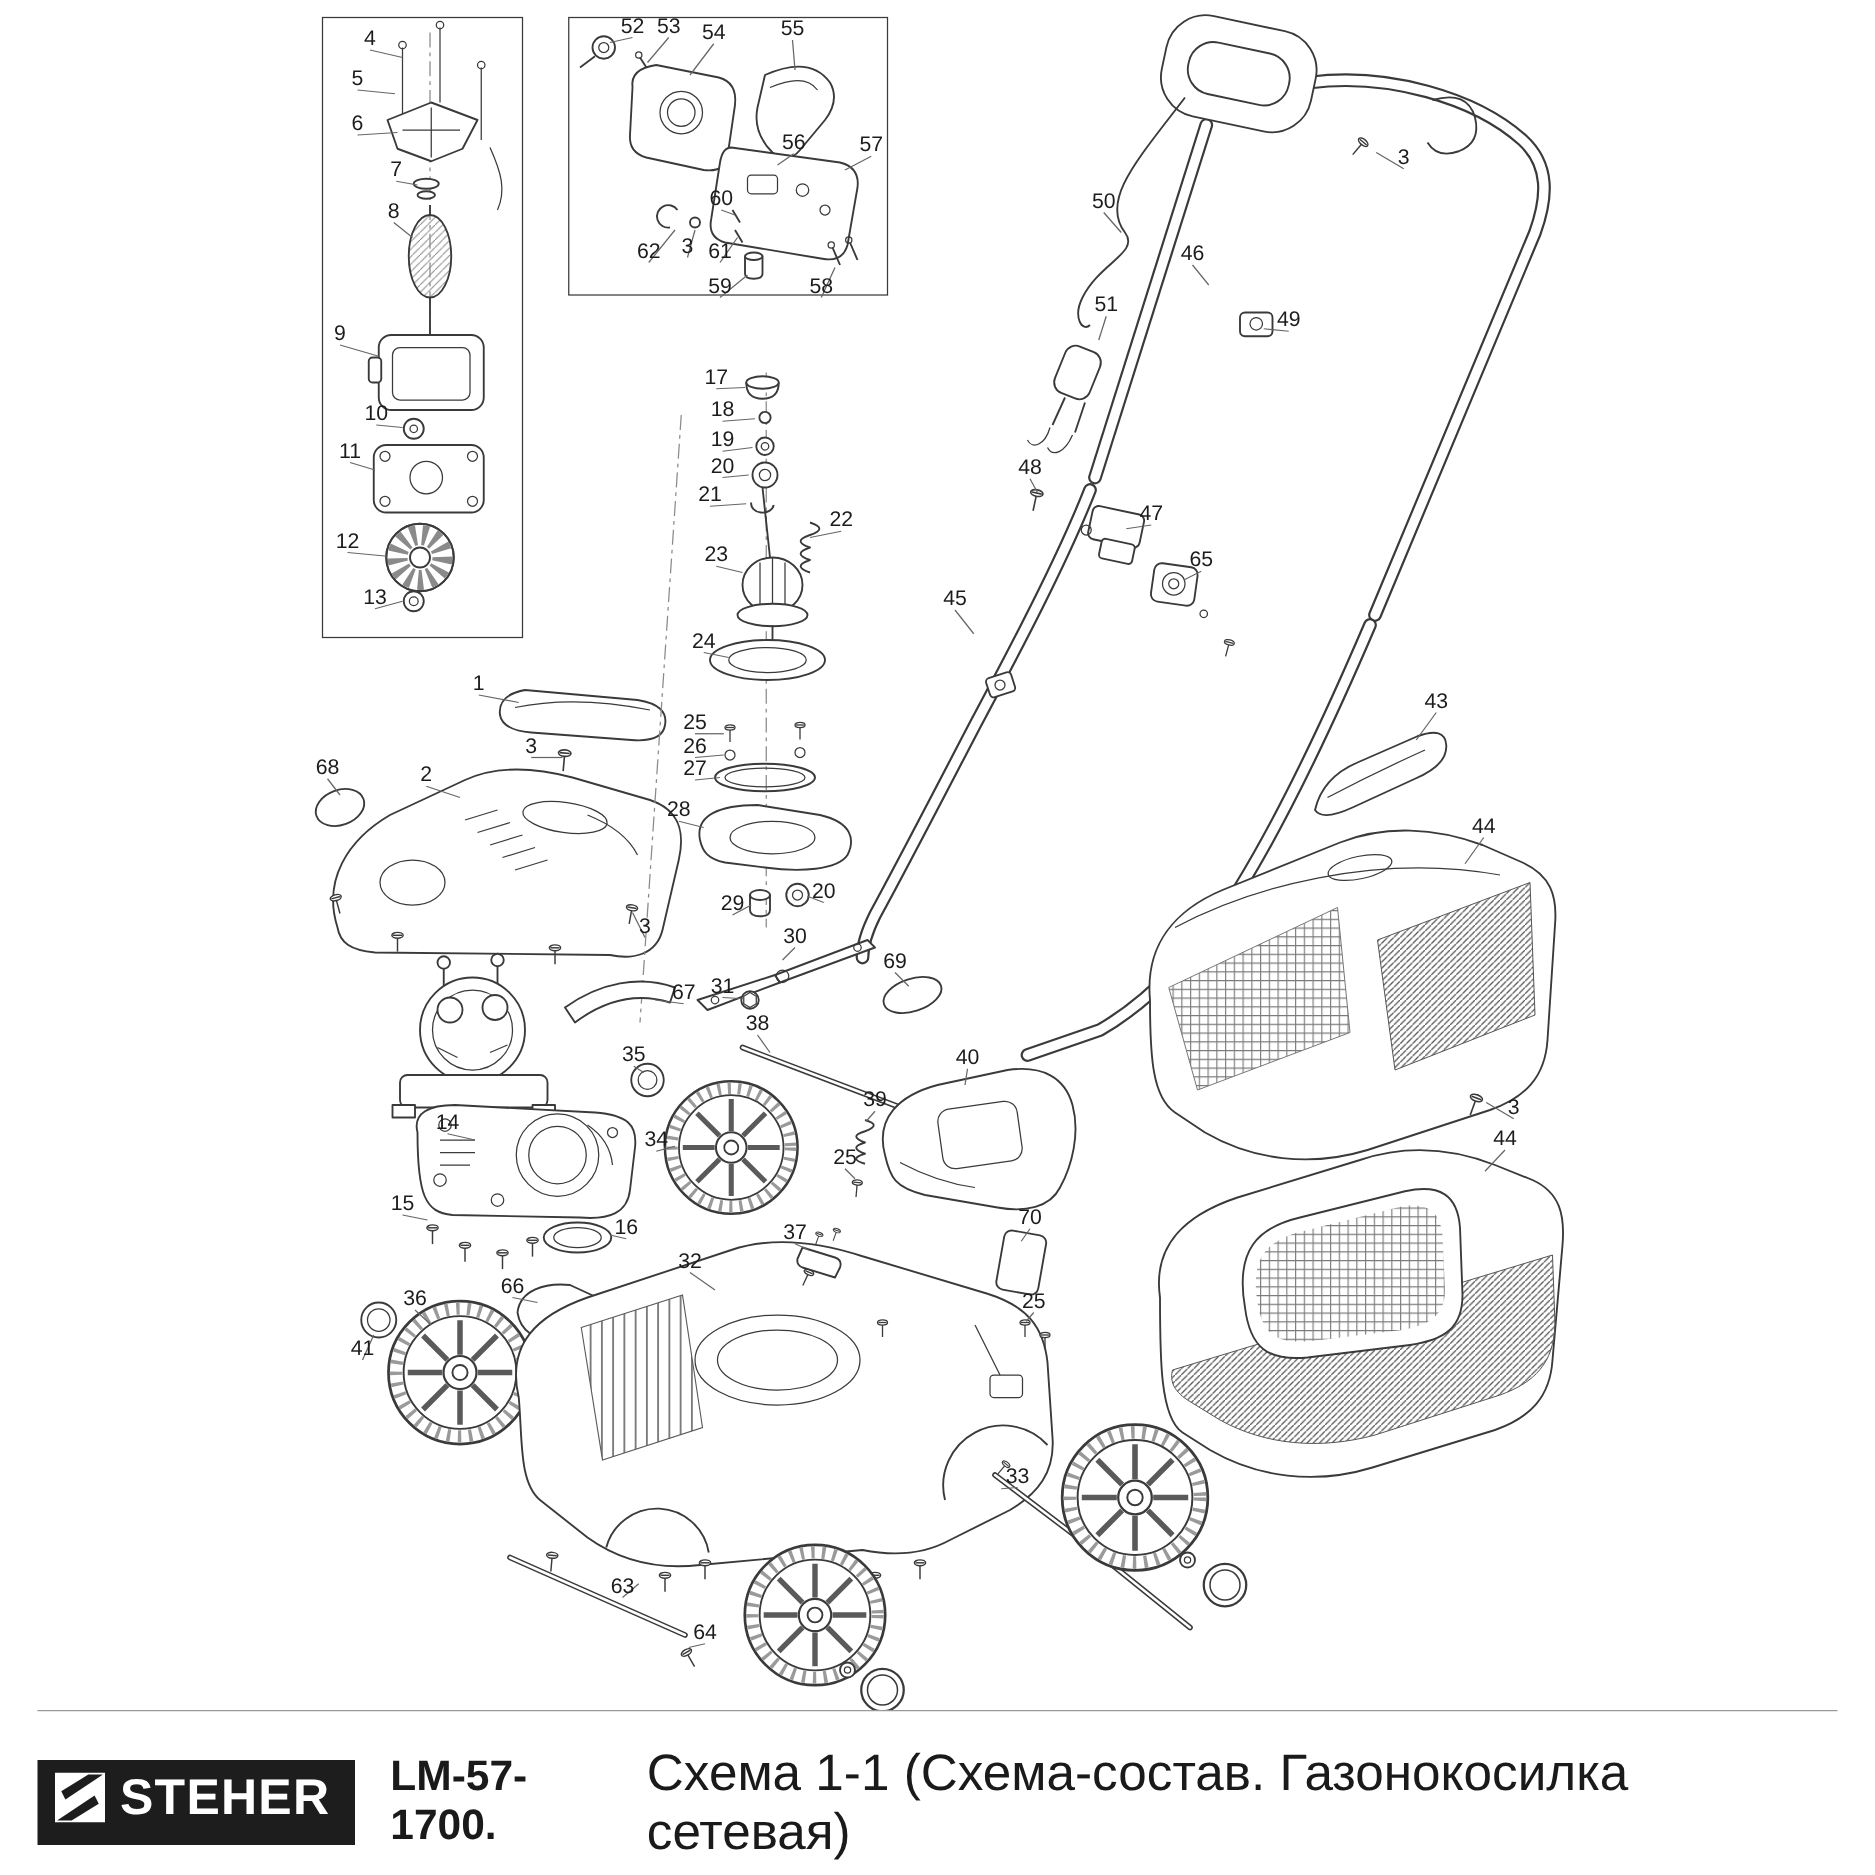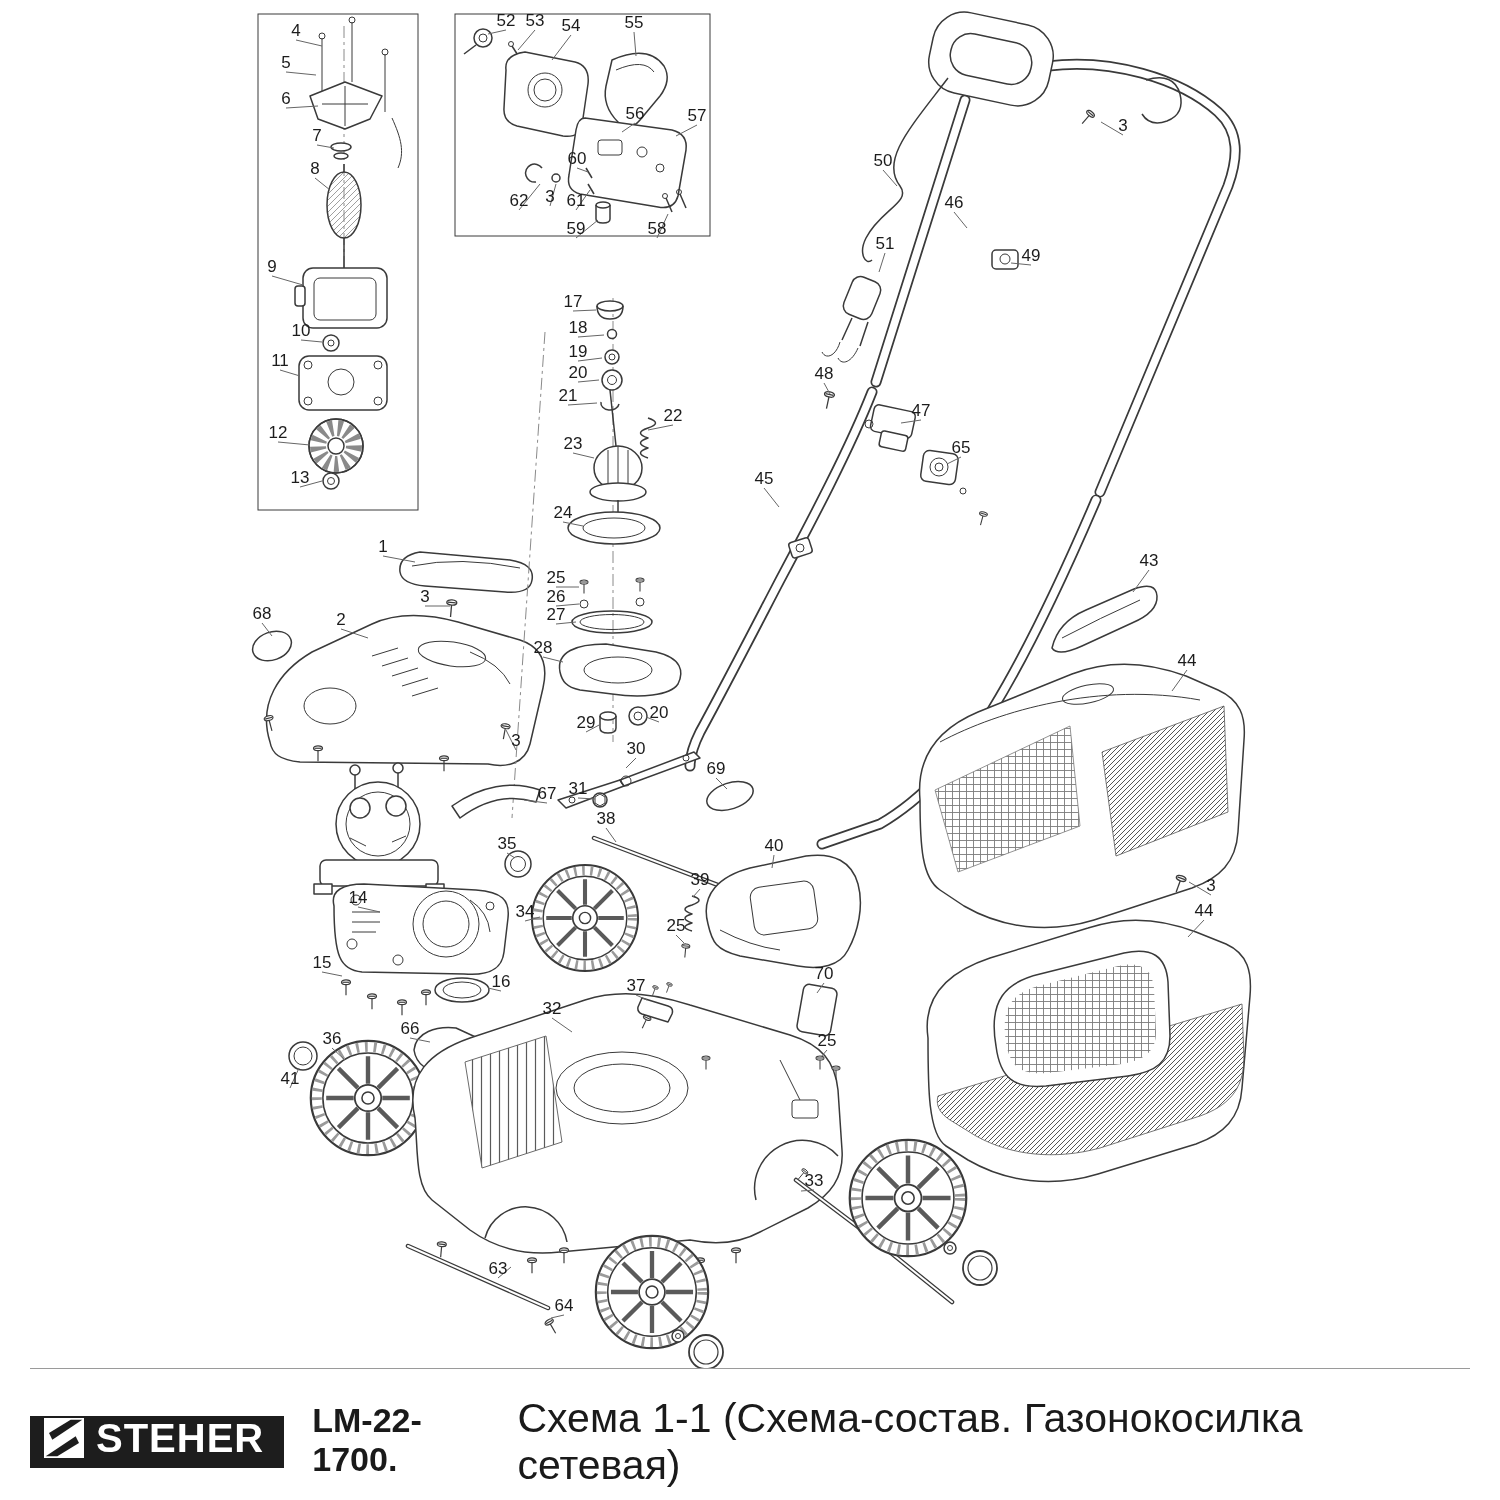--- a/index.html
+++ b/index.html
@@ -15,21 +15,21 @@
   .tube-i { stroke:#fff; stroke-width:7.5; fill:none; stroke-linecap:round; stroke-linejoin:round; }
   .rod-o { stroke:var(--line,#3a3a3a); stroke-width:4.5; fill:none; stroke-linecap:round; }
   .rod-i { stroke:#fff; stroke-width:2; fill:none; stroke-linecap:round; }
 
   .part-label { font-family:"Liberation Sans",sans-serif; font-size:17px; fill:var(--label,#1c1c1c); text-anchor:middle; }
   .leader { stroke:var(--leader,#666); stroke-width:1; }
 
   .footer { position:absolute; left:0; top:1368px; width:1500px; height:132px; padding:0 30px; background:#fff; }
   .footer-rule { border-top:1.5px solid var(--rule,#9a9a9a); margin-bottom:26px; }
   .footer-row { display:flex; align-items:center; gap:28px; }
-  .logo { background:var(--logo-bg,#1d1d1d); color:var(--logo-fg,#fff); display:flex; align-items:center; gap:12px; padding:10px 20px 19px 14px; height:52px; }
+  .logo { background:var(--logo-bg,#1d1d1d); color:var(--logo-fg,#fff); display:flex; align-items:center; gap:12px; padding:10px 20px 19px 14px; height:68px; }
   .logo-icon { width:40px; height:40px; }
   .logo-text { font-size:40px; font-weight:bold; letter-spacing:1px; line-height:1; }
   .footer-title { display:flex; align-items:baseline; gap:12px; color:var(--text,#1a1a1a); }
   .model { font-weight:bold; font-size:34px; }
   .subtitle { font-size:41px; }
 </style>
 </head>
 <body>
 
 <div class="diagram-wrap">
@@ -510,17 +510,17 @@
   <div class="footer-row">
     <div class="logo">
       <svg class="logo-icon" viewBox="0 0 24 24">
         <rect width="24" height="24" fill="#ffffff"></rect>
         <path d="M3 9 L16 1 L23 1 L5 13 Z" fill="#1d1d1d"></path>
         <path d="M1 23 L19 11 L21 15 L8 23 Z" fill="#1d1d1d"></path>
       </svg>
       <span class="logo-text">STEHER</span>
     </div>
     <div class="footer-title">
-      <span class="model">LM-22-1700.</span>
+      <span class="model">LM-57-1700.</span>
       <span class="subtitle">Схема 1-1 (Схема-состав. Газонокосилка сетевая)</span>
     </div>
   </div>
 </footer>
 
 </body></html>

